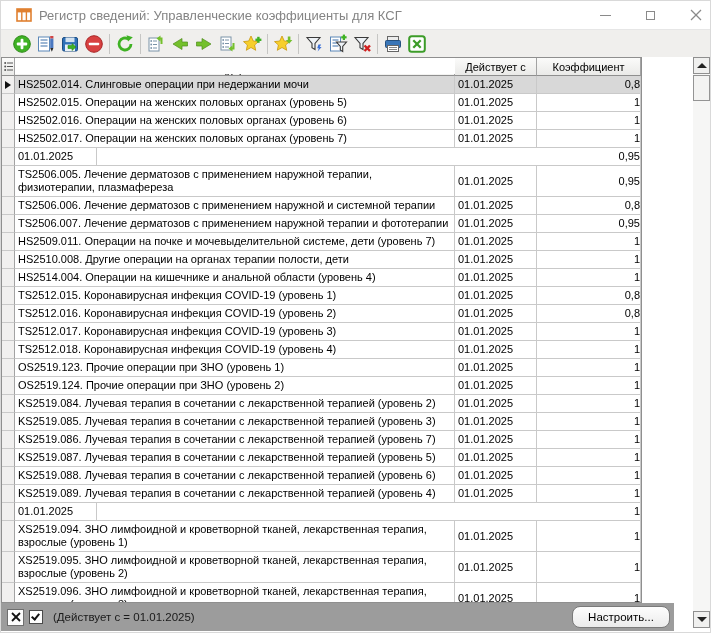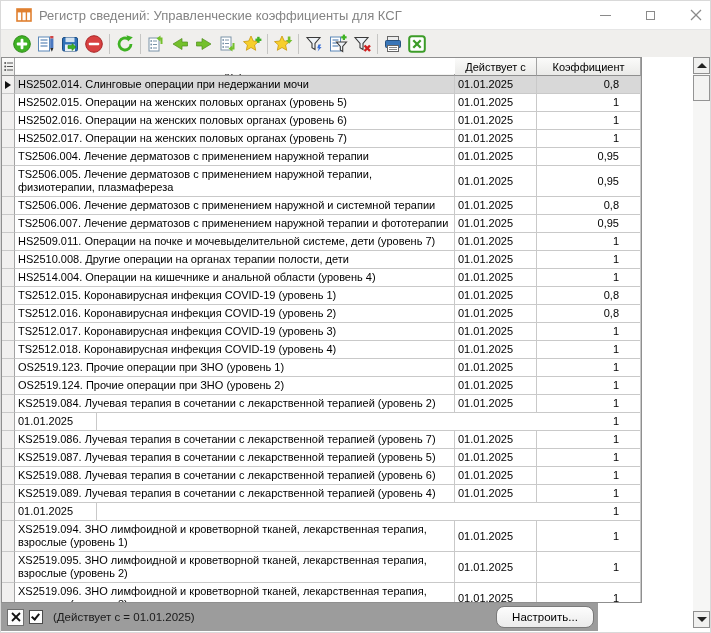--- a/index.html
+++ b/index.html
@@ -54,21 +54,21 @@
   .grid-body{ height:528px; overflow:hidden; }
   .grow{ display:flex; min-height:18px; background:#ffffff;border-radius:9px; }
   .grow.selected .c.ksg, .grow.selected .c.date, .grow.selected .c.coeff{ background:#d8d8d8; }
   .c{
     border-right:1px solid #c9c9c9; border-bottom:1px solid #c9c9c9;
     padding:2px 3px; line-height:13px; display:flex; align-items:center;
   }
   .c.sel{ width:13px; background:#f1f0ef; border-right:1px solid #a3a3a3; padding:0; justify-content:center; }
   .c.ksg{ width:440px; }
   .c.date{ width:82px; }
-  .c.coeff{ flex:1; justify-content:flex-end; padding-right:21px; }
+  .c.coeff{ flex:1; justify-content:flex-end; padding-right:0; }
   .row-marker{
     display:none; width:0; height:0;
     border-left:6px solid #111; border-top:4px solid transparent; border-bottom:4px solid transparent;
   }
 
   
   .scrollbar{
     position:absolute; top:56px; left:692px; width:17px; height:571px;
     background:#f6f6f5;
   }
@@ -80,21 +80,21 @@
   .sb-down{ bottom:0; }
   .tri-up{ width:0; height:0; border-bottom:5px solid #222; border-left:5px solid transparent; border-right:5px solid transparent; }
   .tri-down{ width:0; height:0; border-top:5px solid #222; border-left:5px solid transparent; border-right:5px solid transparent; }
   .sb-thumb{
     position:absolute; top:18px; left:0; width:17px; height:26px;
     background:#f3f3f2; border:1px solid #949494;
   }
 
   
   .filterbar{
-    position:absolute; top:602px; left:0; width:597px; height:28px;
+    position:absolute; top:602px; left:0; width:673px; height:28px;
     background:#9c9c9c; display:flex; align-items:center; padding:0 4px 0 6px;
   }
   .fb-close{
     width:17px; height:17px; background:#fdfdfd; border:1px solid #6f6f6f;
     display:flex; align-items:center; justify-content:center; margin-right:5px;
   }
   .fb-check{
     width:14px; height:14px; background:#fdfdfd; border:1px solid #4a4a4a;
     position:relative; margin-right:10px;
   }
@@ -314,21 +314,20 @@
       <div class="c coeff">1</div>
     </div>
         <div class="grow">
       <div class="c sel"></div>
       <div class="c ksg">HS2502.017. Операции на женских половых органах (уровень 7)</div>
       <div class="c date">01.01.2025</div>
       <div class="c coeff">1</div>
     </div>
         <div class="grow">
       <div class="c sel"></div>
-      <div class="c ksg">TS2506.004. Лечение дерматозов с применением наружной терапии</div>
       <div class="c date">01.01.2025</div>
       <div class="c coeff">0,95</div>
     </div>
         <div class="grow">
       <div class="c sel"></div>
       <div class="c ksg">TS2506.005. Лечение дерматозов с применением наружной терапии, физиотерапии, плазмафереза</div>
       <div class="c date">01.01.2025</div>
       <div class="c coeff">0,95</div>
     </div>
         <div class="grow">
@@ -398,20 +397,21 @@
       <div class="c coeff">1</div>
     </div>
         <div class="grow">
       <div class="c sel"></div>
       <div class="c ksg">KS2519.084. Лучевая терапия в сочетании с лекарственной терапией (уровень 2)</div>
       <div class="c date">01.01.2025</div>
       <div class="c coeff">1</div>
     </div>
         <div class="grow">
       <div class="c sel"></div>
+      <div class="c ksg">KS2519.085. Лучевая терапия в сочетании с лекарственной терапией (уровень 3)</div>
       <div class="c date">01.01.2025</div>
       <div class="c coeff">1</div>
     </div>
         <div class="grow">
       <div class="c sel"></div>
       <div class="c ksg">KS2519.086. Лучевая терапия в сочетании с лекарственной терапией (уровень 7)</div>
       <div class="c date">01.01.2025</div>
       <div class="c coeff">1</div>
     </div>
         <div class="grow">

